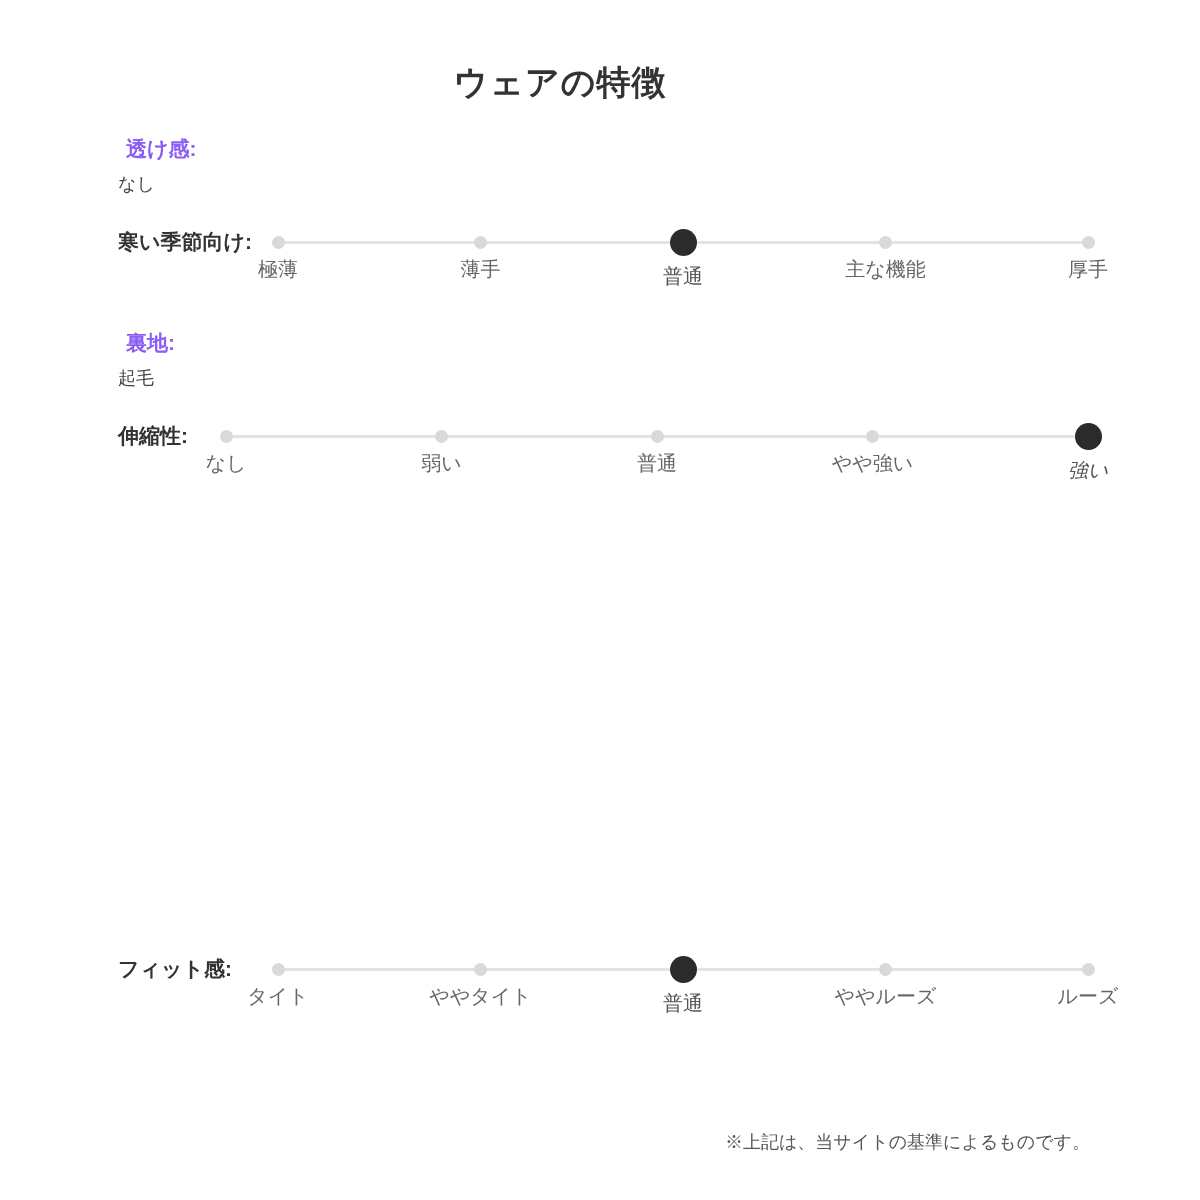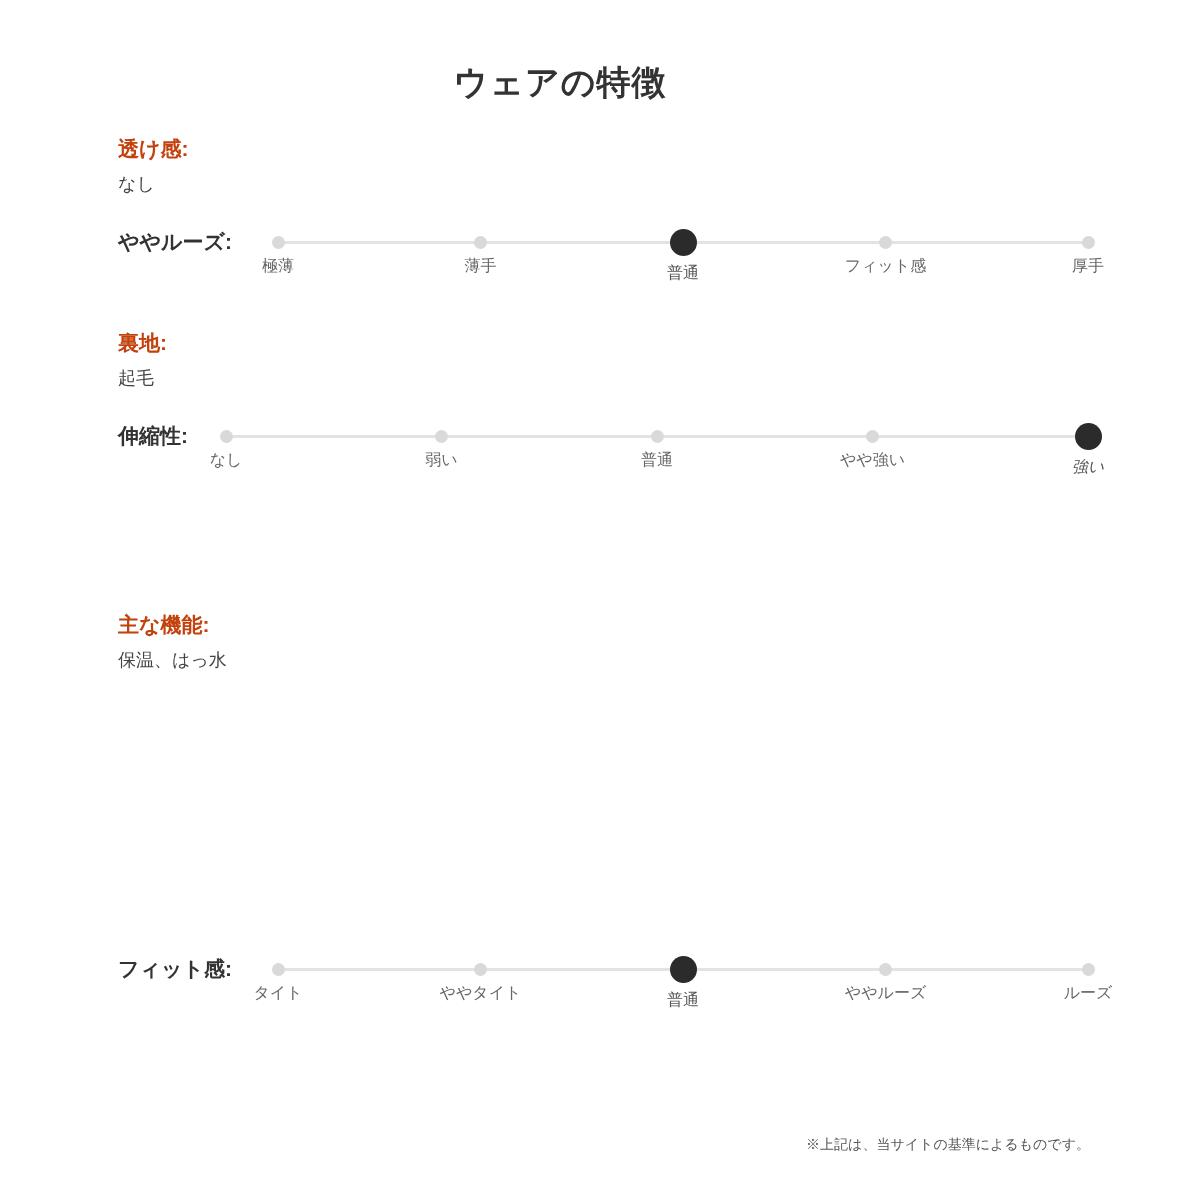--- a/index.html
+++ b/index.html
@@ -34,22 +34,23 @@
   }
 
   
   .block {
     position: absolute;
     left: 118px;
   }
   .block .label {
     font-size: 21px;
     font-weight: bold;
-    color: #c2410c;
+    color: #8b5cf6;
     line-height: 1.2;
+    margin-left: 8px;
   }
   .block .value {
     font-size: 18px;
     font-weight: normal;
     color: #444444;
     margin-top: 10px;
     line-height: 1.5;
   }
   .block .value .line {
     display: block;
@@ -101,67 +102,67 @@
     margin: 8px auto 0 auto;
   }
   .tick.active .dot {
     width: 27px;
     height: 27px;
     background: #2b2b2b;
     margin-top: 1px;
   }
   .tick .tick-label {
     margin-top: 7px;
-    font-size: 16px;
+    font-size: 20px;
     color: #666666;
     white-space: nowrap;
   }
   .tick.active .tick-label {
     color: #555555;
   }
 
   .footnote {
     position: absolute;
     right: 110px;
     bottom: 46px;
-    font-size: 14px;
+    font-size: 18px;
     color: #555555;
   }
 </style>
 </head>
 <body>
 
 <div class="page">
 
   <div class="title">ウェアの特徴</div>
 
   <div class="block" style="top: 136px;">
     <div class="label">透け感:</div>
     <div class="value">なし</div>
   </div>
 
   <div class="scale-row" style="top: 228px;">
-    <div class="scale-label">ややルーズ:</div>
+    <div class="scale-label">寒い季節向け:</div>
     <div class="scale-track-wrap" style="left: 160px; width: 810px;">
       <div class="scale-track"></div>
       <div class="tick" style="left: 0%;">
         <div class="dot"></div>
         <div class="tick-label">極薄</div>
       </div>
       <div class="tick" style="left: 25%;">
         <div class="dot"></div>
         <div class="tick-label">薄手</div>
       </div>
       <div class="tick active" style="left: 50%;">
         <div class="dot"></div>
         <div class="tick-label">普通</div>
       </div>
       <div class="tick" style="left: 75%;">
         <div class="dot"></div>
-        <div class="tick-label">フィット感</div>
+        <div class="tick-label">主な機能</div>
       </div>
       <div class="tick" style="left: 100%;">
         <div class="dot"></div>
         <div class="tick-label">厚手</div>
       </div>
     </div>
   </div>
 
   <div class="block" style="top: 330px;">
     <div class="label">裏地:</div>
@@ -189,24 +190,20 @@
         <div class="tick-label">やや強い</div>
       </div>
       <div class="tick active" style="left: 100%; font-style: italic;">
         <div class="dot"></div>
         <div class="tick-label">強い</div>
       </div>
     </div>
   </div>
 
 
-  <div class="block" style="top: 612px;">
-    <div class="label">主な機能:</div>
-    <div class="value">保温、はっ水</div>
-  </div>
 
 
   <div class="scale-row" style="top: 955px;">
     <div class="scale-label">フィット感:</div>
     <div class="scale-track-wrap" style="left: 160px; width: 810px;">
       <div class="scale-track"></div>
       <div class="tick" style="left: 0%;">
         <div class="dot"></div>
         <div class="tick-label">タイト</div>
       </div>

